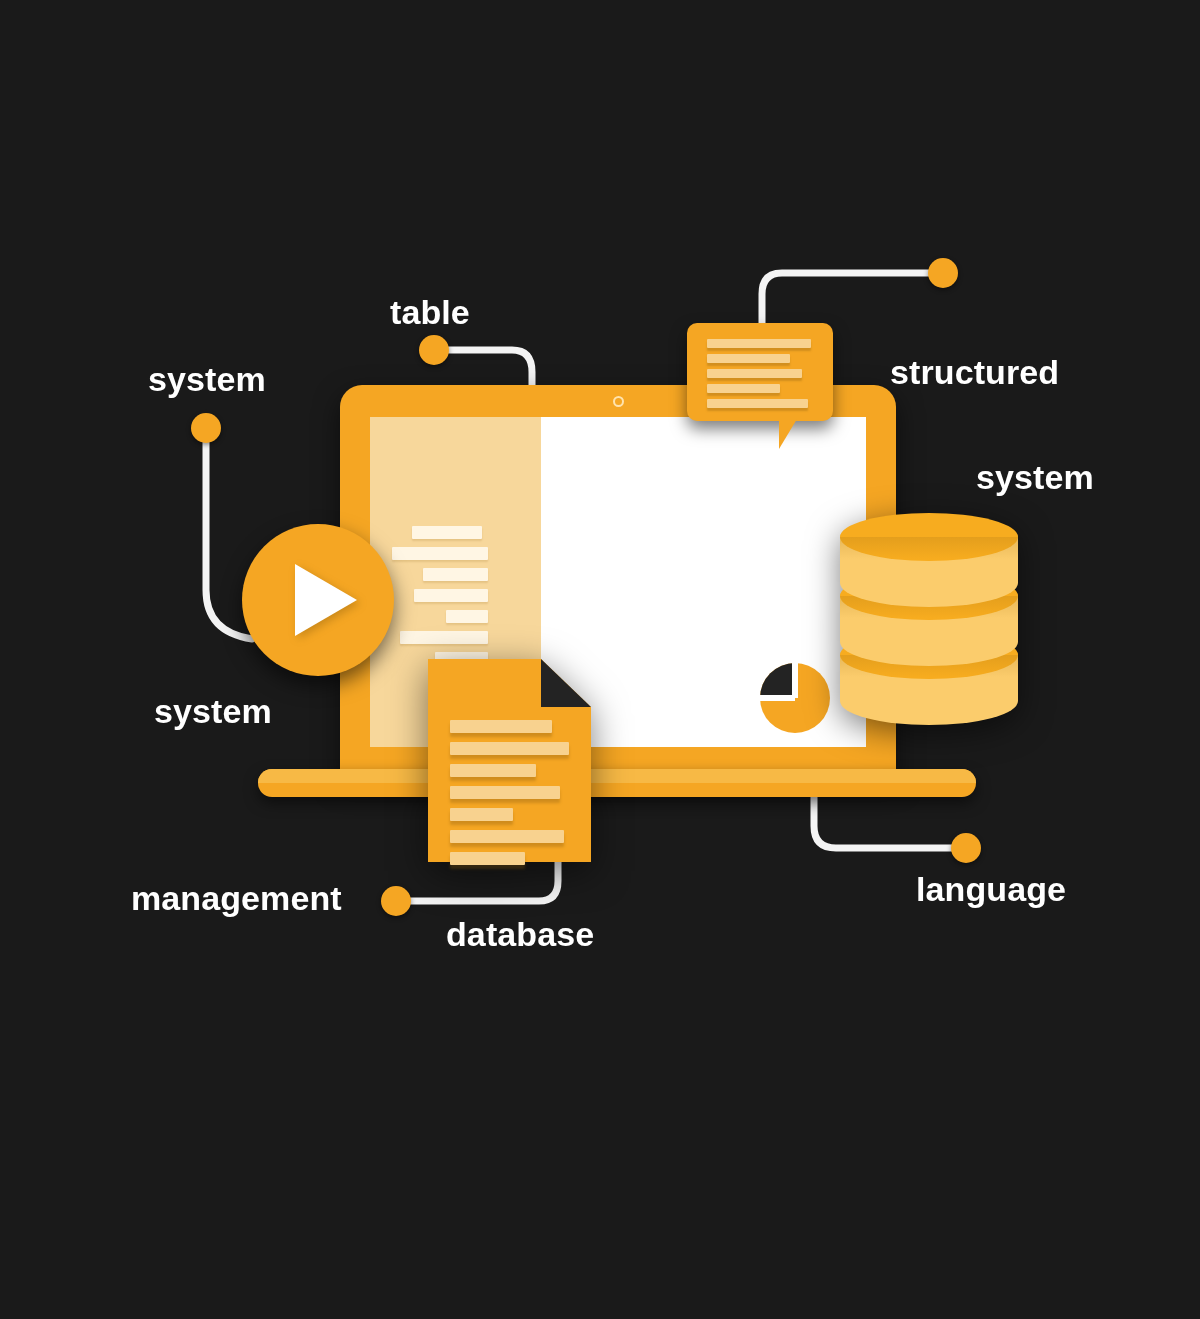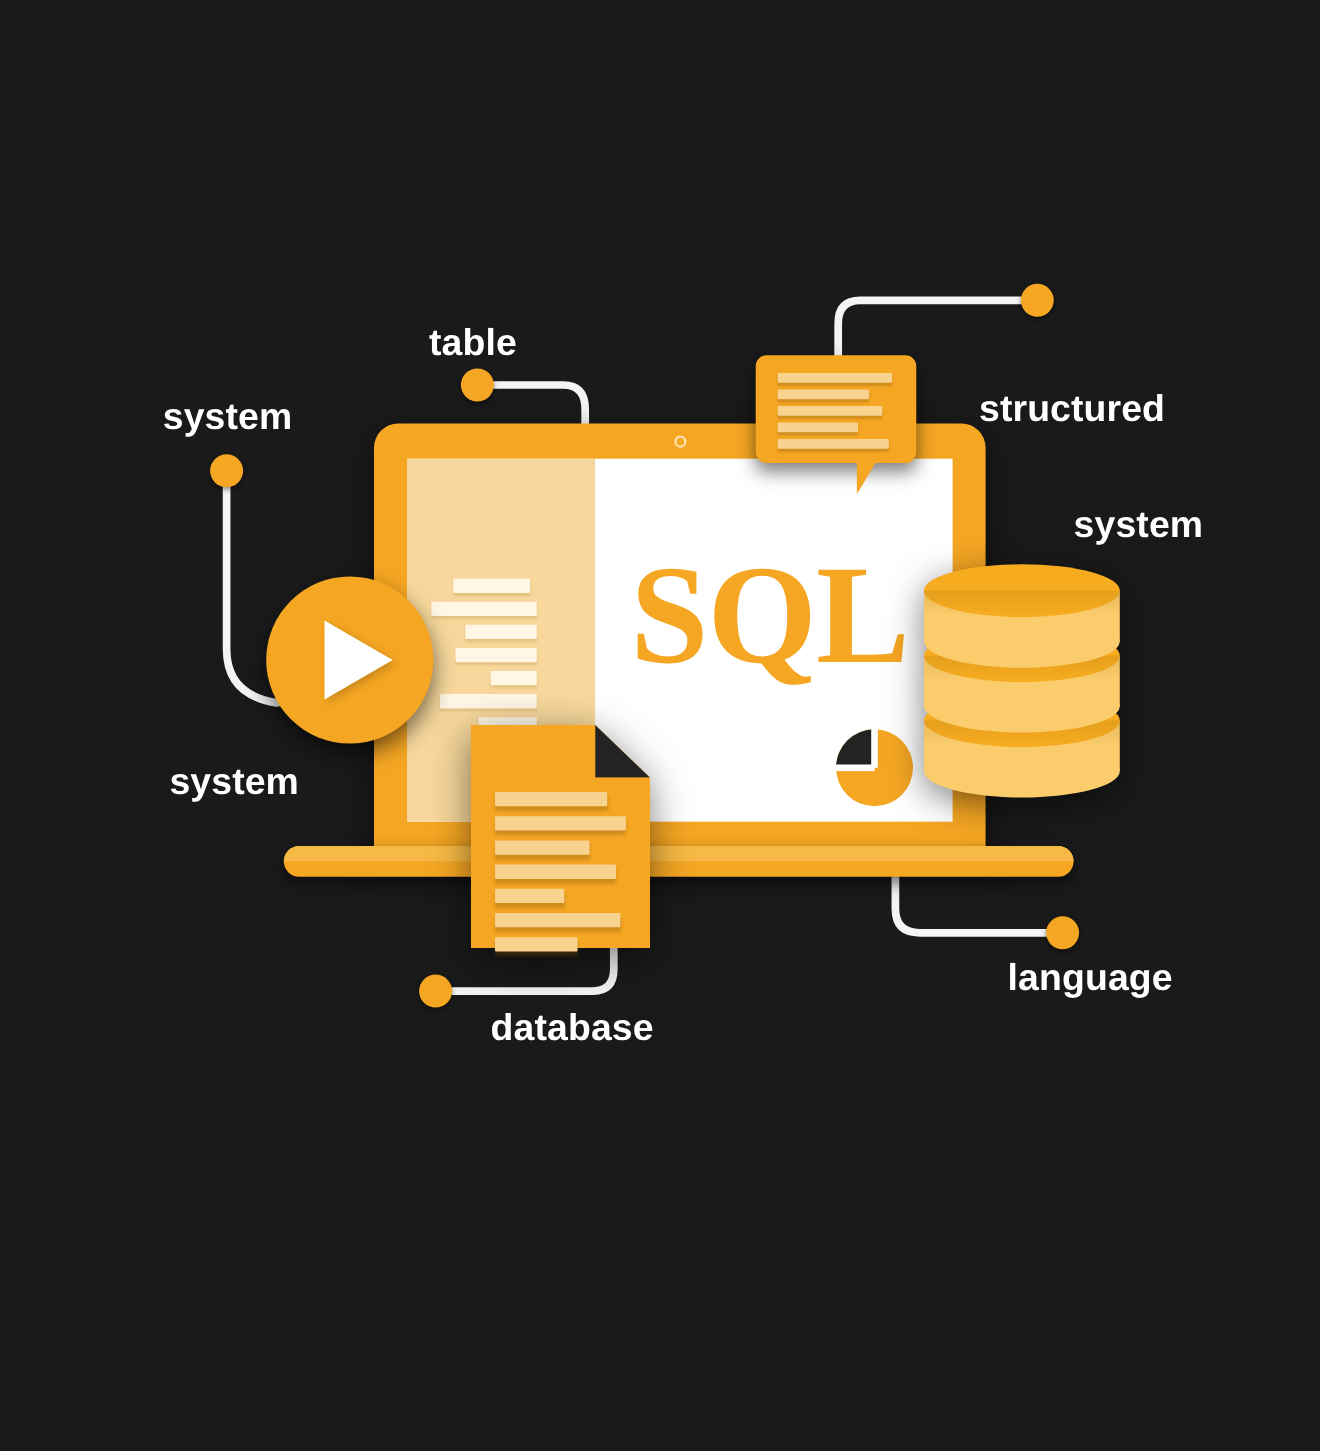--- a/index.html
+++ b/index.html
@@ -310,21 +310,20 @@
       <div id="screen-left-panel"></div>
       <div id="screen-code">
           <div class="code-line" style="left: 42px; top: 109px; width: 70px;"></div>
           <div class="code-line" style="left: 22px; top: 130px; width: 96px;"></div>
           <div class="code-line" style="left: 53px; top: 151px; width: 65px;"></div>
           <div class="code-line" style="left: 44px; top: 172px; width: 74px;"></div>
           <div class="code-line" style="left: 76px; top: 193px; width: 42px;"></div>
           <div class="code-line" style="left: 30px; top: 214px; width: 88px;"></div>
           <div class="code-line" style="left: 65px; top: 235px; width: 53px;"></div>
         </div>
-      <div id="sql-word">SQL</div>
       <svg id="pie" viewBox="0 0 72 72">
         <circle cx="36" cy="36" r="35" fill="#f5a623"></circle>
         <path d="M36,36 L36,1 A35,35 0 0,0 1,36 Z" fill="#232323"></path>
         <rect x="0" y="33" width="36" height="6" fill="#ffffff"></rect>
         <rect x="33" y="0" width="6" height="36" fill="#ffffff"></rect>
       </svg>
     </div>
   </div>
 
   <div id="bubble">
@@ -385,16 +384,17 @@
   <div class="dot" id="dot-table"></div>
   <div class="dot" id="dot-structured"></div>
   <div class="dot" id="dot-management"></div>
   <div class="dot" id="dot-language"></div>
 
   <div class="kw" id="kw-select">system</div>
   <div class="kw" id="kw-table">table</div>
   <div class="kw" id="kw-structured">structured</div>
   <div class="kw" id="kw-query">system</div>
   <div class="kw" id="kw-system">system</div>
+  <div class="kw" id="kw-management">management</div>
   <div class="kw" id="kw-database">database</div>
   <div class="kw" id="kw-language">language</div>
 
 </div>
 
 </body></html>

